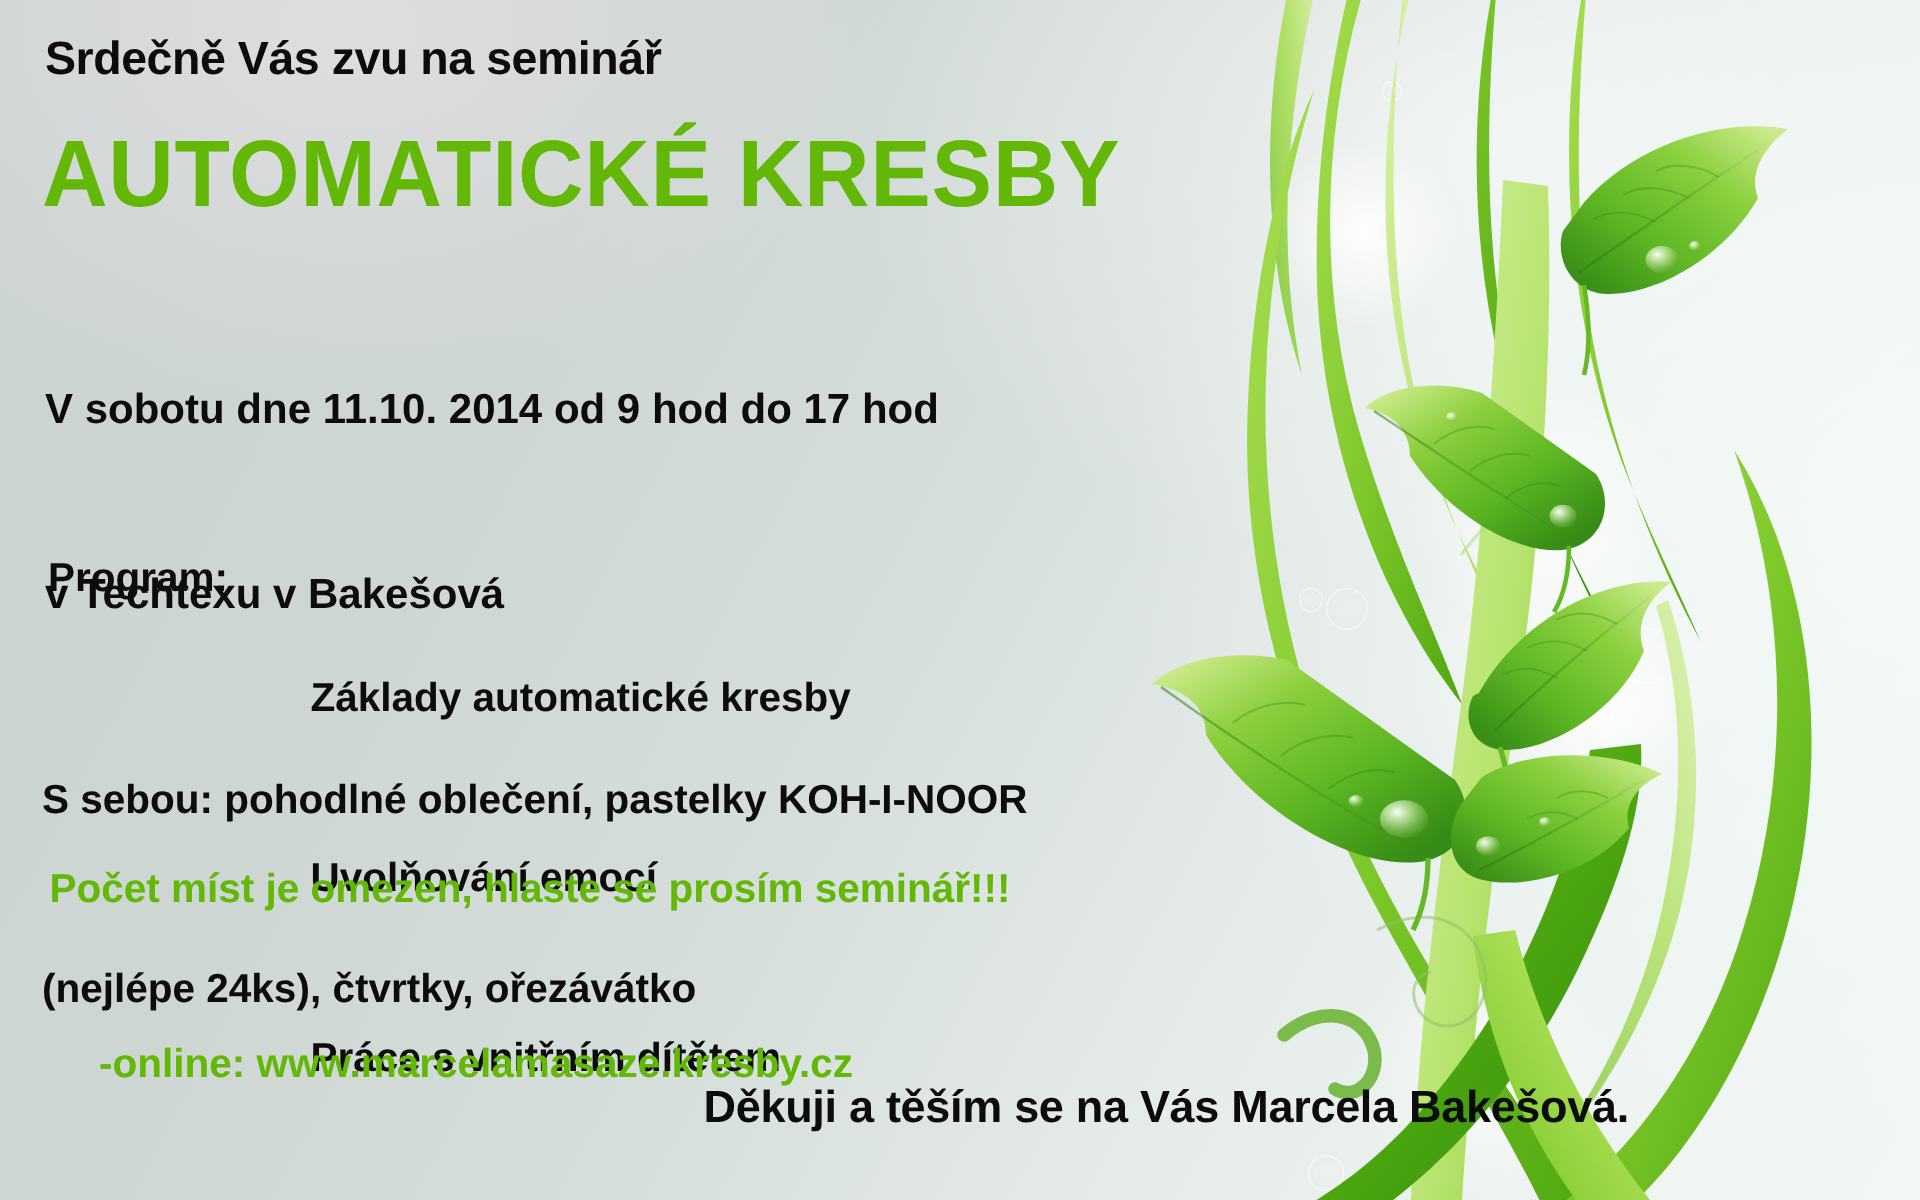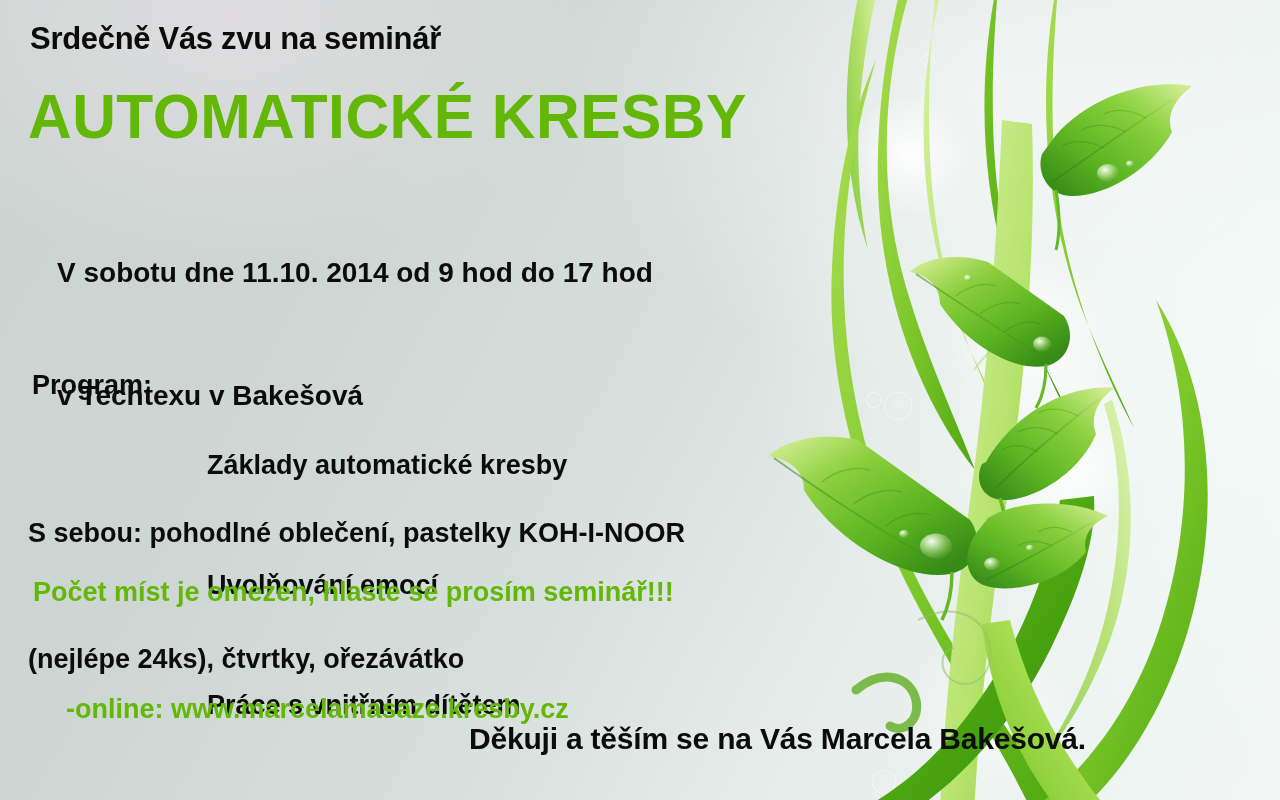--- a/index.html
+++ b/index.html
@@ -77,21 +77,20 @@
     transform: scaleX(0.96);
     transform-origin: left center;
   }
 
   .when {
     left: 30px; top: 170px;
     font-size: 28px;
     font-weight: 700;
     line-height: 41px;
     color: #0c0c0c;
-    margin-left: 27px;
   }
 
   .program-wrap {
     left: 32px; top: 285px;
     font-size: 27px;
     font-weight: 700;
     line-height: 40px;
     color: #0c0c0c;
   }
   .program-grid { display: flex; align-items: flex-start; }

